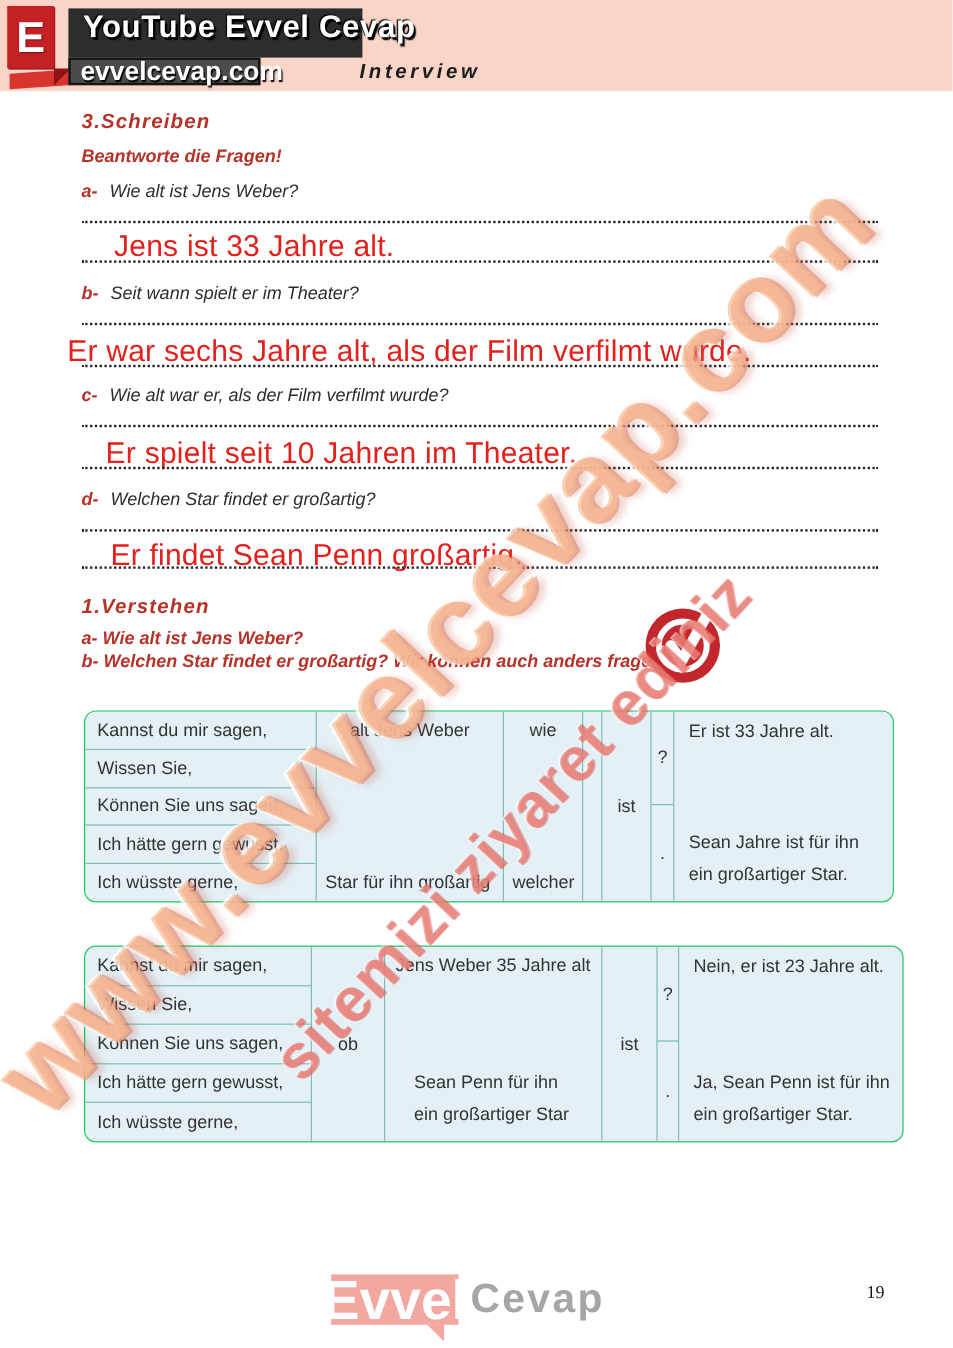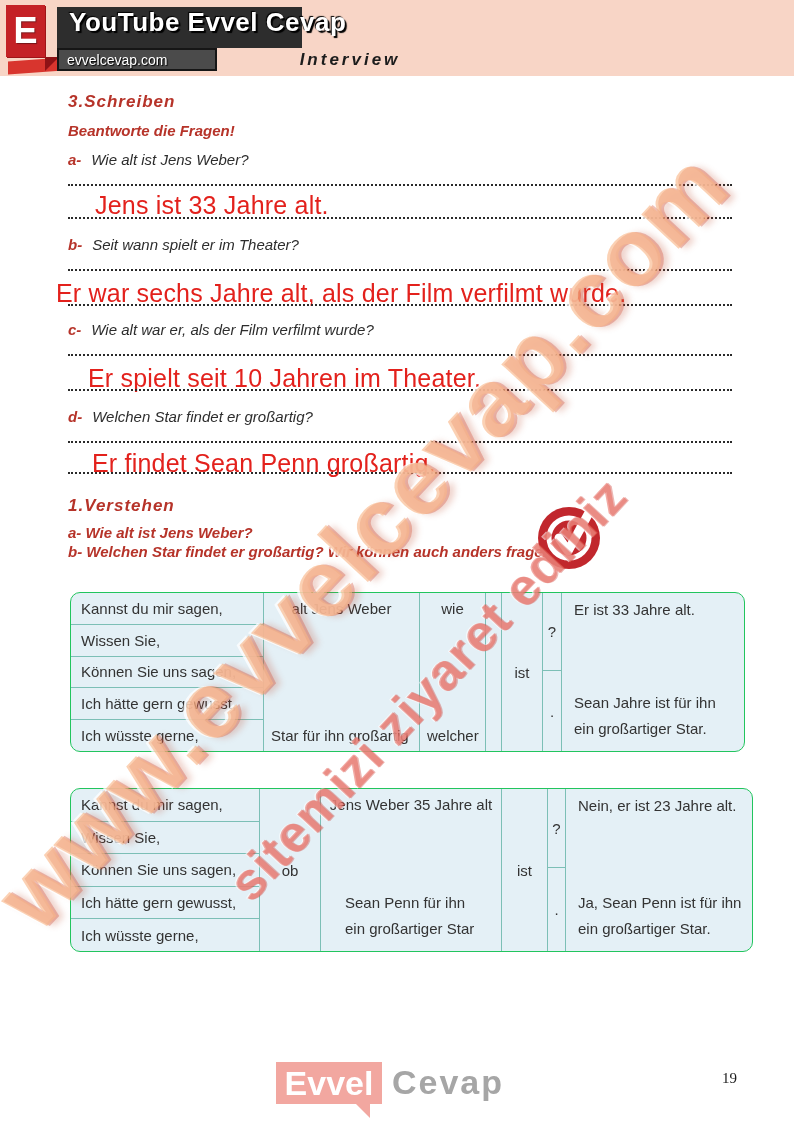--- a/index.html
+++ b/index.html
@@ -29,21 +29,21 @@
   .yt-box {
     position:absolute; left:57px; top:7px; width:245px; height:41px;
     background:#2d2d2d; display:flex; padding-left:12px;
   }
   .yt-text { color:#fff; font-size:26px; font-weight:600; letter-spacing:.5px;
     text-shadow:2px 2px 1px #000, -1px -1px 1px #000; white-space:nowrap; }
   .site-box {
     position:absolute; left:57px; top:48px; width:160px; height:23px;
     background:#4b4b4b; border:2px solid #161616; display:flex; align-items:center; padding-left:8px;
   }
-  .site-text { color:#fff; font-size:14px; font-weight:400;
+  .site-text { color:#fff; font-size:22px; font-weight:700;
     text-shadow:1px 1px 1px #000; white-space:nowrap; }
   .page-title {
     position:absolute; left:0; top:50px; width:700px; text-align:center;
     font-size:17px; font-weight:bold; font-style:italic; letter-spacing:3px; color:#1c1c1c;
   }
 
   
   .sec-title { position:absolute; left:68px; font-size:17px; font-weight:bold; font-style:italic;
     color:#b63329; letter-spacing:1px; }
   .instruction { position:absolute; left:68px; font-size:15px; font-weight:bold; font-style:italic; color:#b63329; }
@@ -91,21 +91,21 @@
     color:rgba(232,108,98,.58);
     text-shadow:1px 1px 0 rgba(200,50,40,.35), -1px -1px 0 rgba(255,255,255,.6);
     transform:rotate(-47deg); transform-origin:0 50%;
   }
 
   
   .brand-box {
     position:absolute; left:276px; top:1062px; width:106px; height:42px;
     background:#f2a7a0; display:flex; align-items:center; justify-content:center;
   }
-  .brand-box-text { color:#fff; font-size:34px; font-weight:bold; }
+  .brand-box-text { color:#fff; font-size:46px; font-weight:bold; }
   .brand-tail {
     position:absolute; left:356px; top:1104px; width:0; height:0;
     border-top:14px solid #f2a7a0; border-left:14px solid transparent;
   }
   .brand-right { position:absolute; left:392px; top:1063px; color:#a6a6a6; font-size:34px; font-weight:bold; letter-spacing:2px; }
   .page-number { position:absolute; left:722px; top:1070px; font-family:"Liberation Serif", serif; font-size:15px; color:#1a1a1a; }
 </style>
 </head>
 <body>
 

